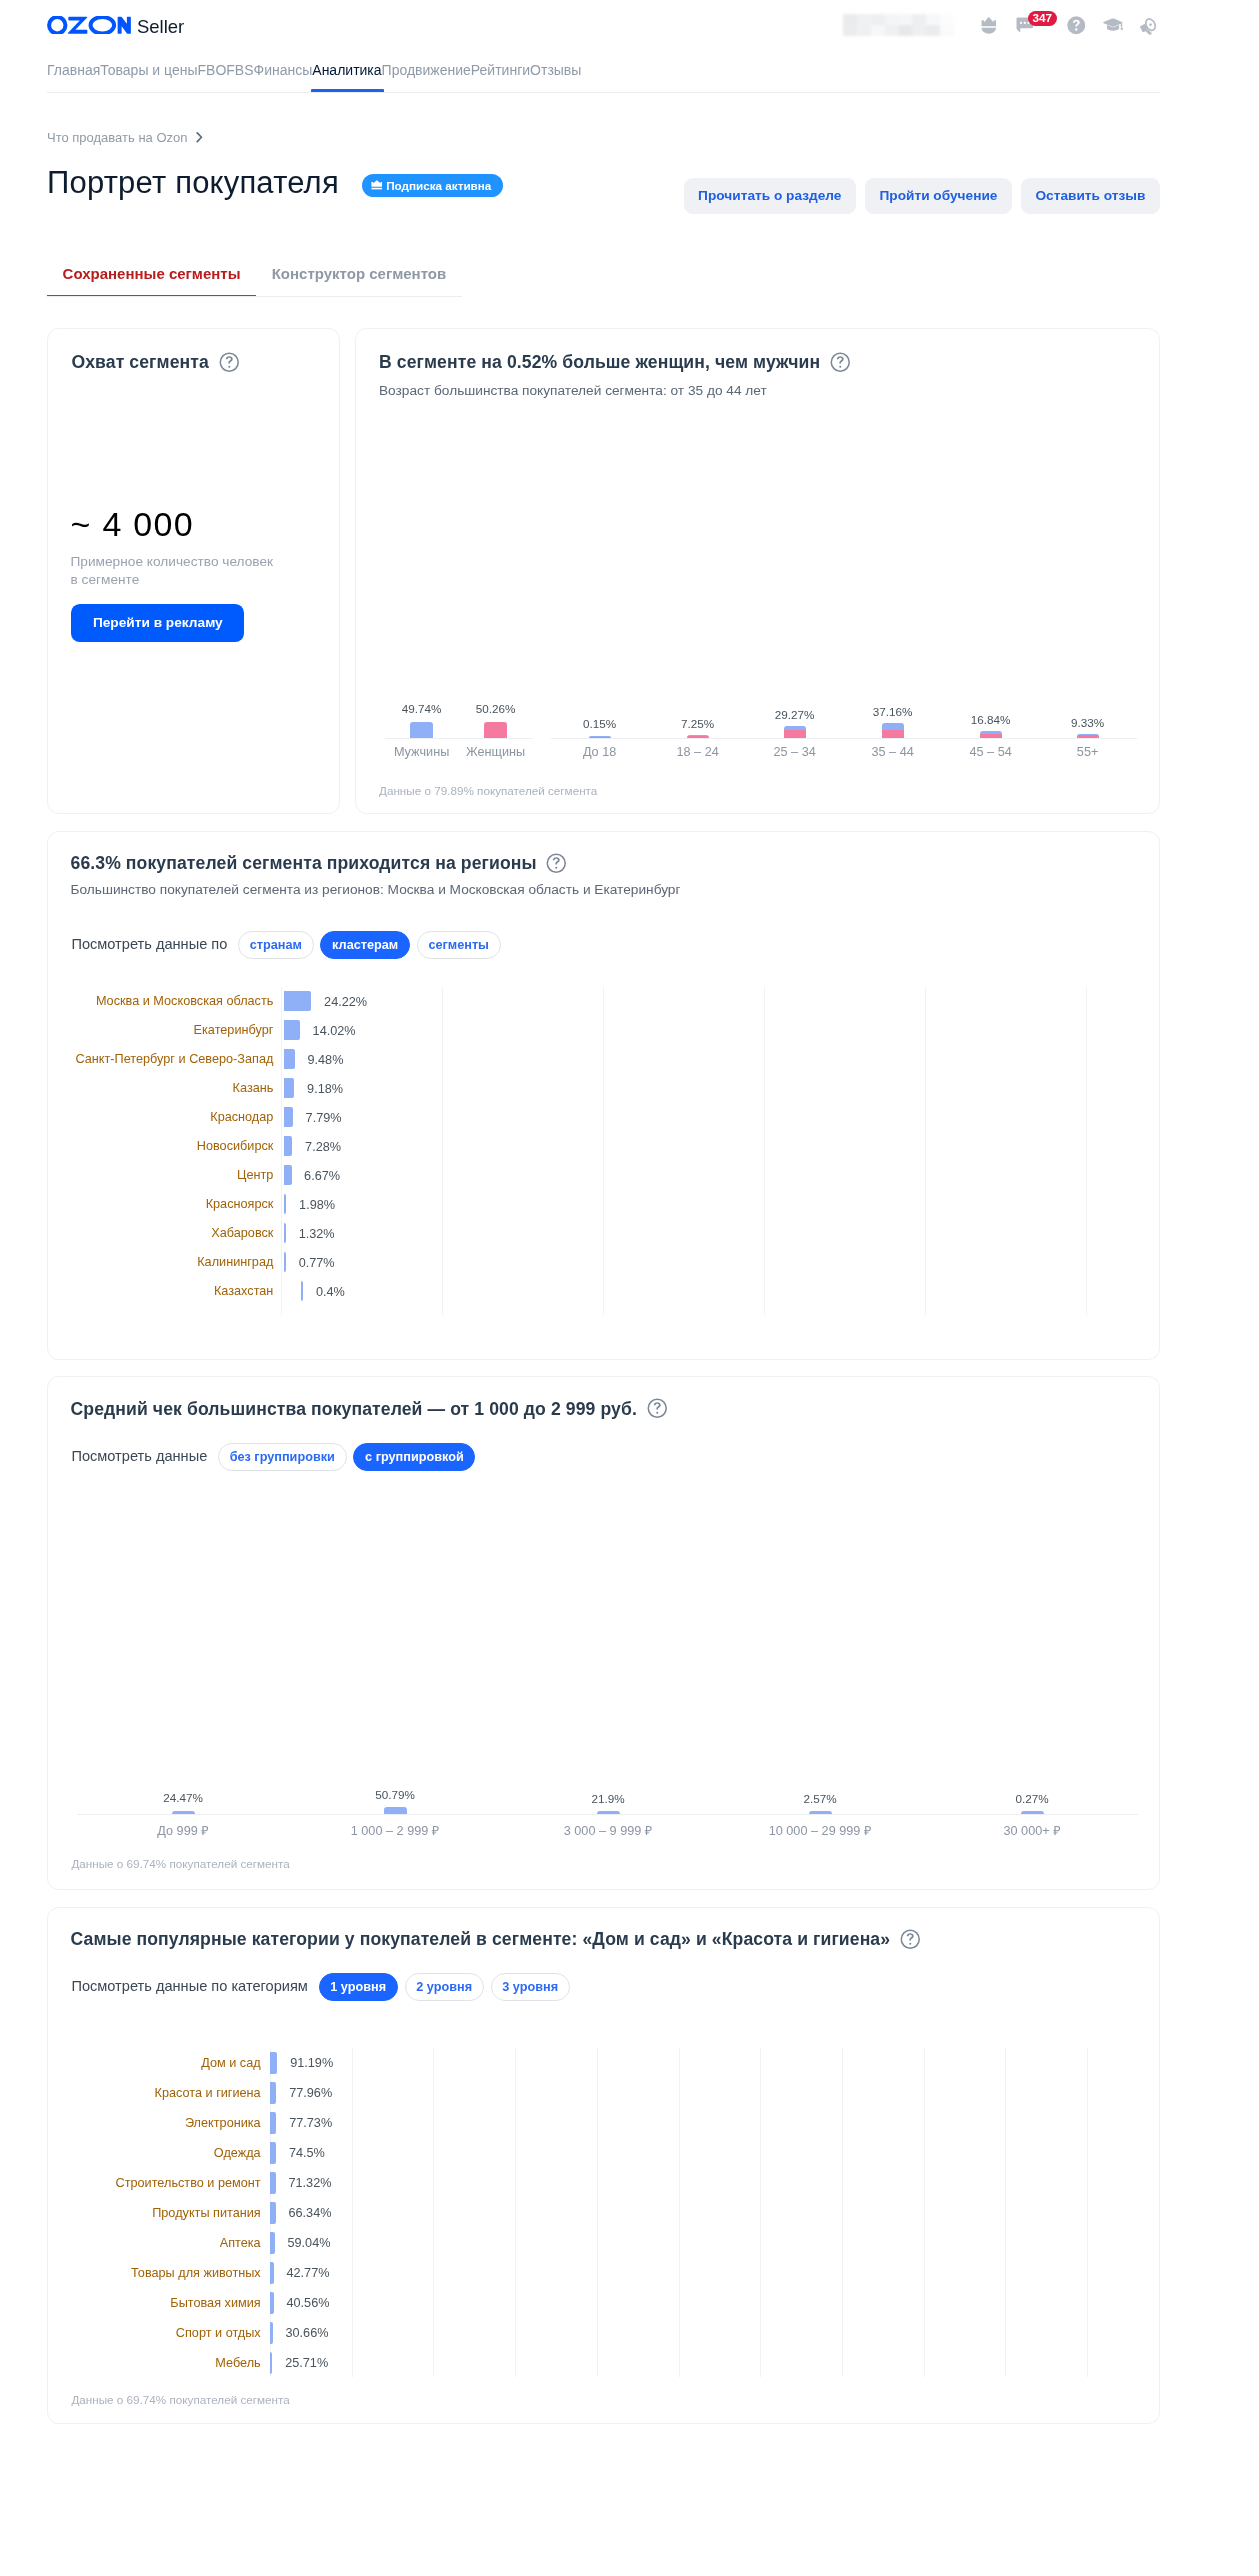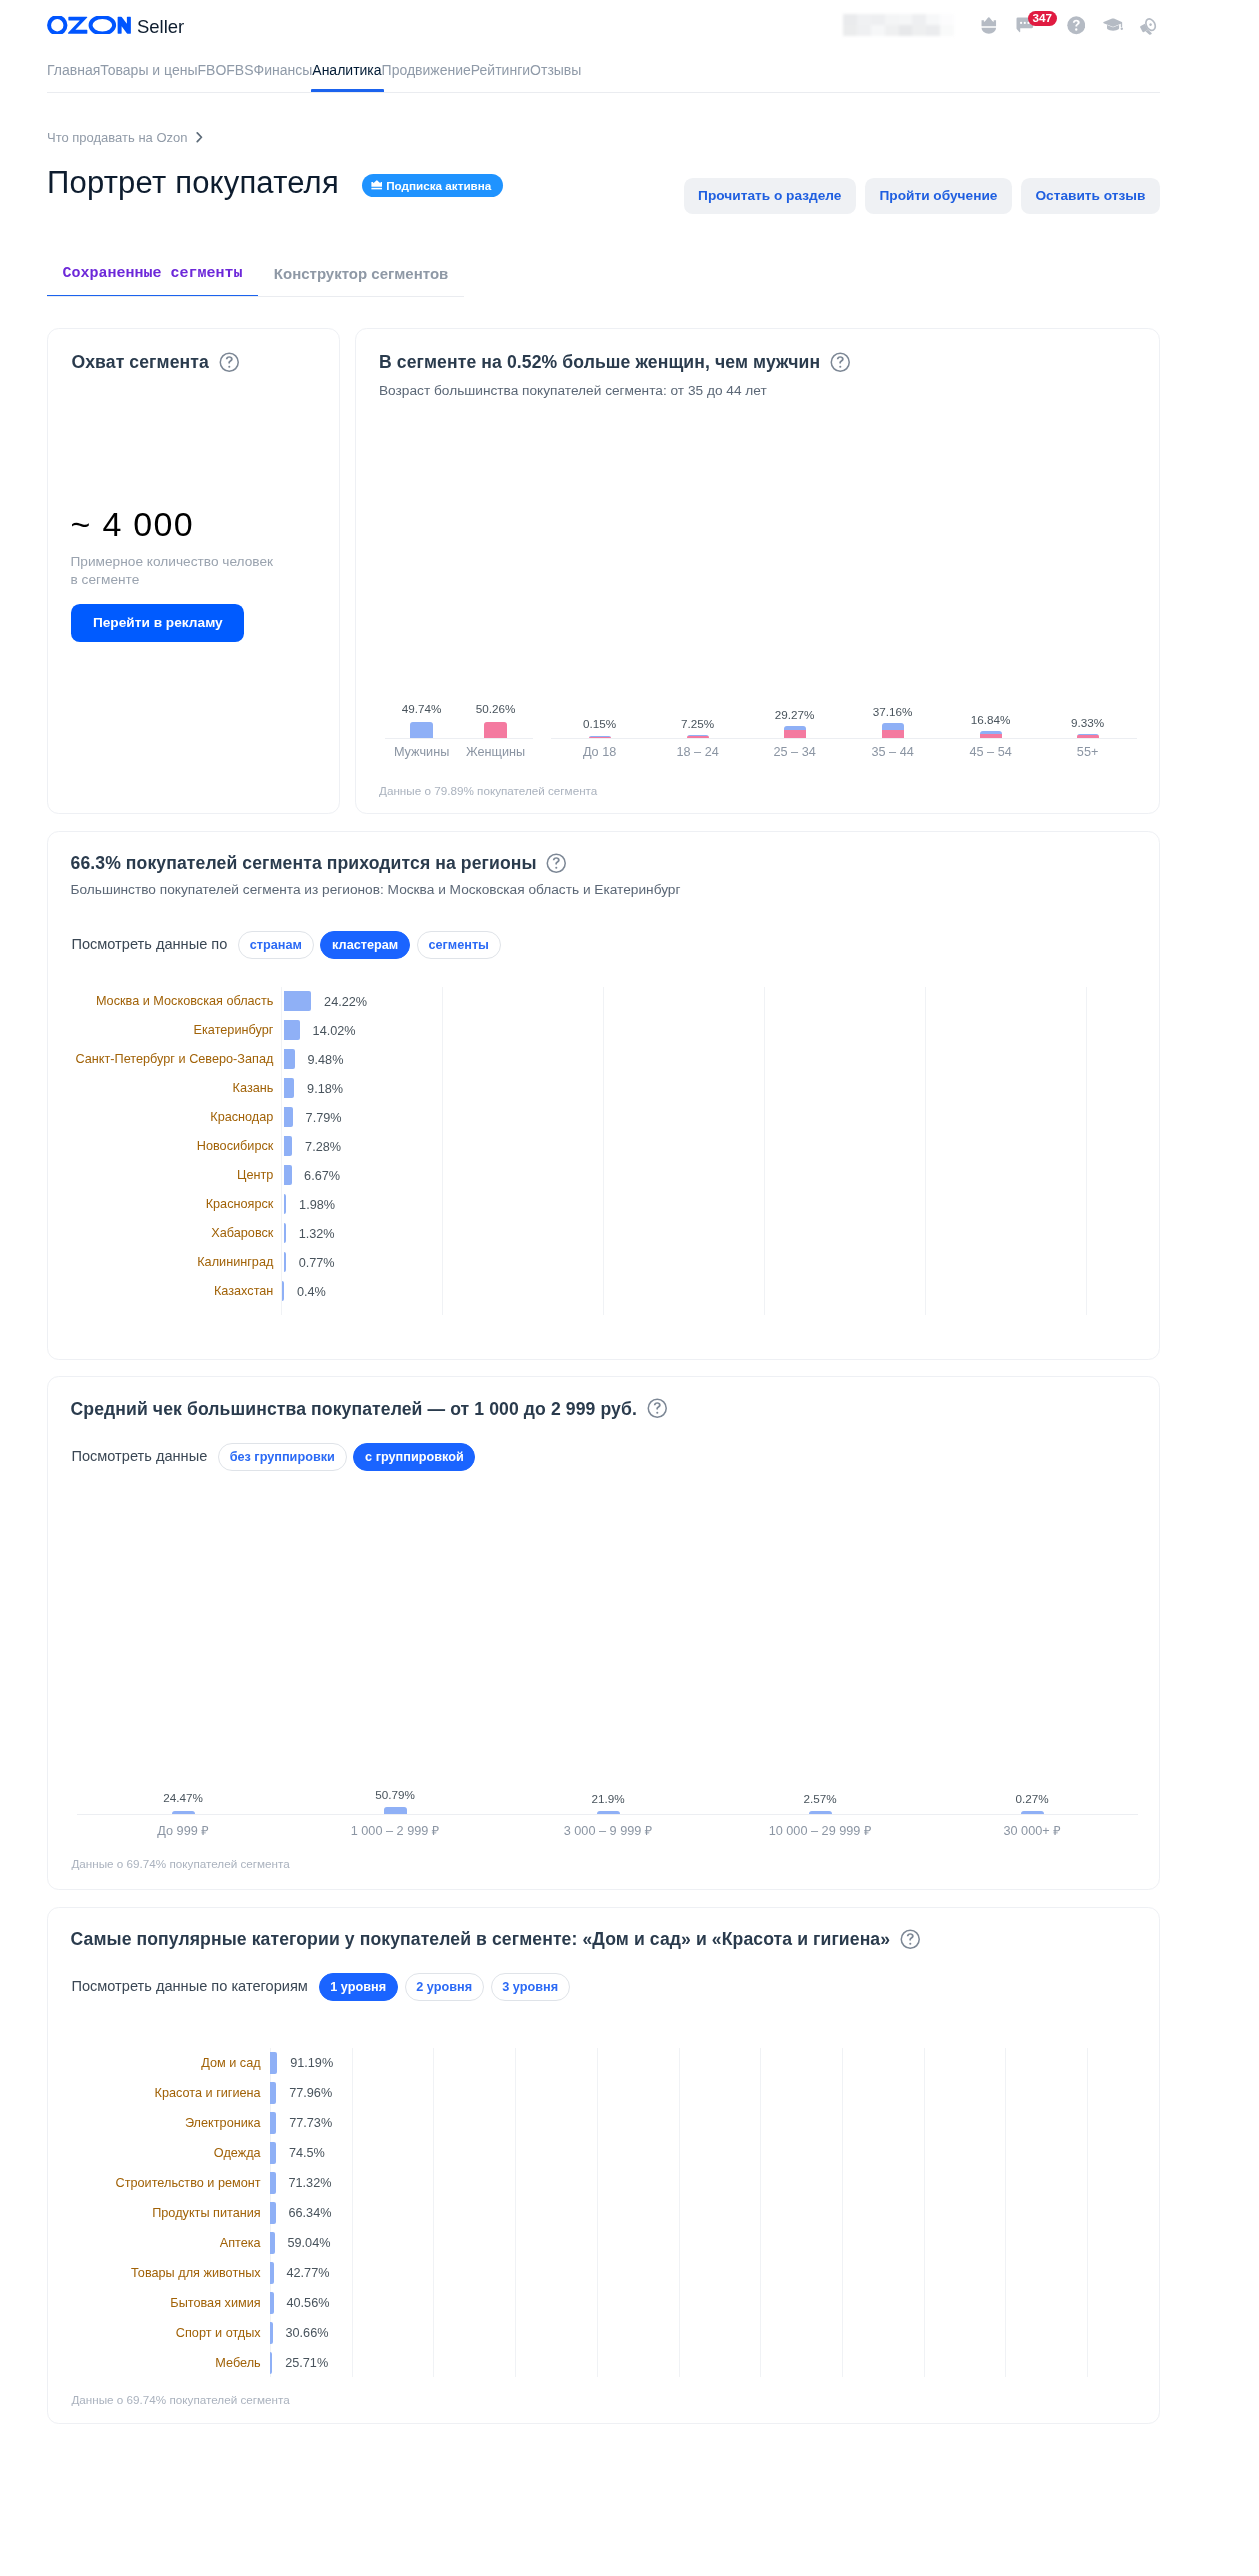--- a/index.html
+++ b/index.html
@@ -52,21 +52,21 @@
   .sub-badge svg{display:block}
   .act-row { position:absolute; right:0; top:14.6px; display:flex; gap:8.8px; }
   .act-btn { background:#eff1f4; color:#1f5fe0; border:none; border-radius:8.8px; font-size:13.7px; font-weight:bold;
         padding:0 14.6px; height:36px; font-family:"Liberation Sans",sans-serif; cursor:pointer; white-space:nowrap; letter-spacing:0px;}
 
   
   .tabs { margin:0; position:absolute; left:47px; top:258px; display:inline-flex; gap:0px; height:39px; }
   .tabs:after{content:"";position:absolute;left:0;right:0;bottom:0;height:1px;background:#eaecf0;}
   .tab { font-size:15px; font-weight:bold; color:#8f99a6; position:relative; cursor:pointer; padding:0 15.6px;
          line-height:31px; height:38px; }
-  .tab.active { color:#6d28d9;font-family:Liberation Mono, monospace; }
+  .tab.active { color:#b91c1c; }
   .tab.active:after { content:""; position:absolute; left:0; right:0; bottom:-1px; height:2px; background:#1b63ee; }
 
   
   .cards { margin:0; position:absolute; left:47px; top:328px; width:1113px; }
   .card { border:1px solid #eef0f4; border-radius:11.7px; background:#fff; position:relative; }
   .row1 { display:flex; gap:14.6px; margin-top:0;}
   .card-a { width:292px; flex:none; }
   .card-b { flex:1; }
 
   .card-title { font-size:17.6px; font-weight:bold; color:#2a3b4d; display:flex; align-items:center; gap:9.8px; letter-spacing:0.1px; line-height:21.5px;}
@@ -453,21 +453,21 @@
           </div>
           <div class="hb-row" style="height: 29px;">
             <div class="hb-label" style="width: 202px;">Калининград</div>
             <div class="hb-track" style="width: 805px; margin-left: 10.7px; position: relative;">
               <div class="hb-bar" style="width: 2px; height: 20.5px; background: rgb(143, 176, 246);"></div>
               <div class="hb-val" style="position: absolute; left: 14.6px; top: 3.9px; white-space: nowrap;">0.77%</div>
             </div>
           </div>
           <div class="hb-row" style="height: 29px;">
             <div class="hb-label" style="width: 202px;">Казахстан</div>
-            <div class="hb-track" style="width: 805px; margin-left: 9px; position: relative;">
+            <div class="hb-track" style="width: 805px; margin-left: 28px; position: relative;">
               <div class="hb-bar" style="width: 2px; height: 20.5px; background: rgb(143, 176, 246);"></div>
               <div class="hb-val" style="position: absolute; left: 14.6px; top: 3.9px; white-space: nowrap;">0.4%</div>
             </div>
           </div>
         </div>
     </div>
 
     <div class="card card-check">
       <div class="cc-title card-title">
         <span>Средний чек большинства покупателей — от 1 000 до 2 999 руб.</span>

